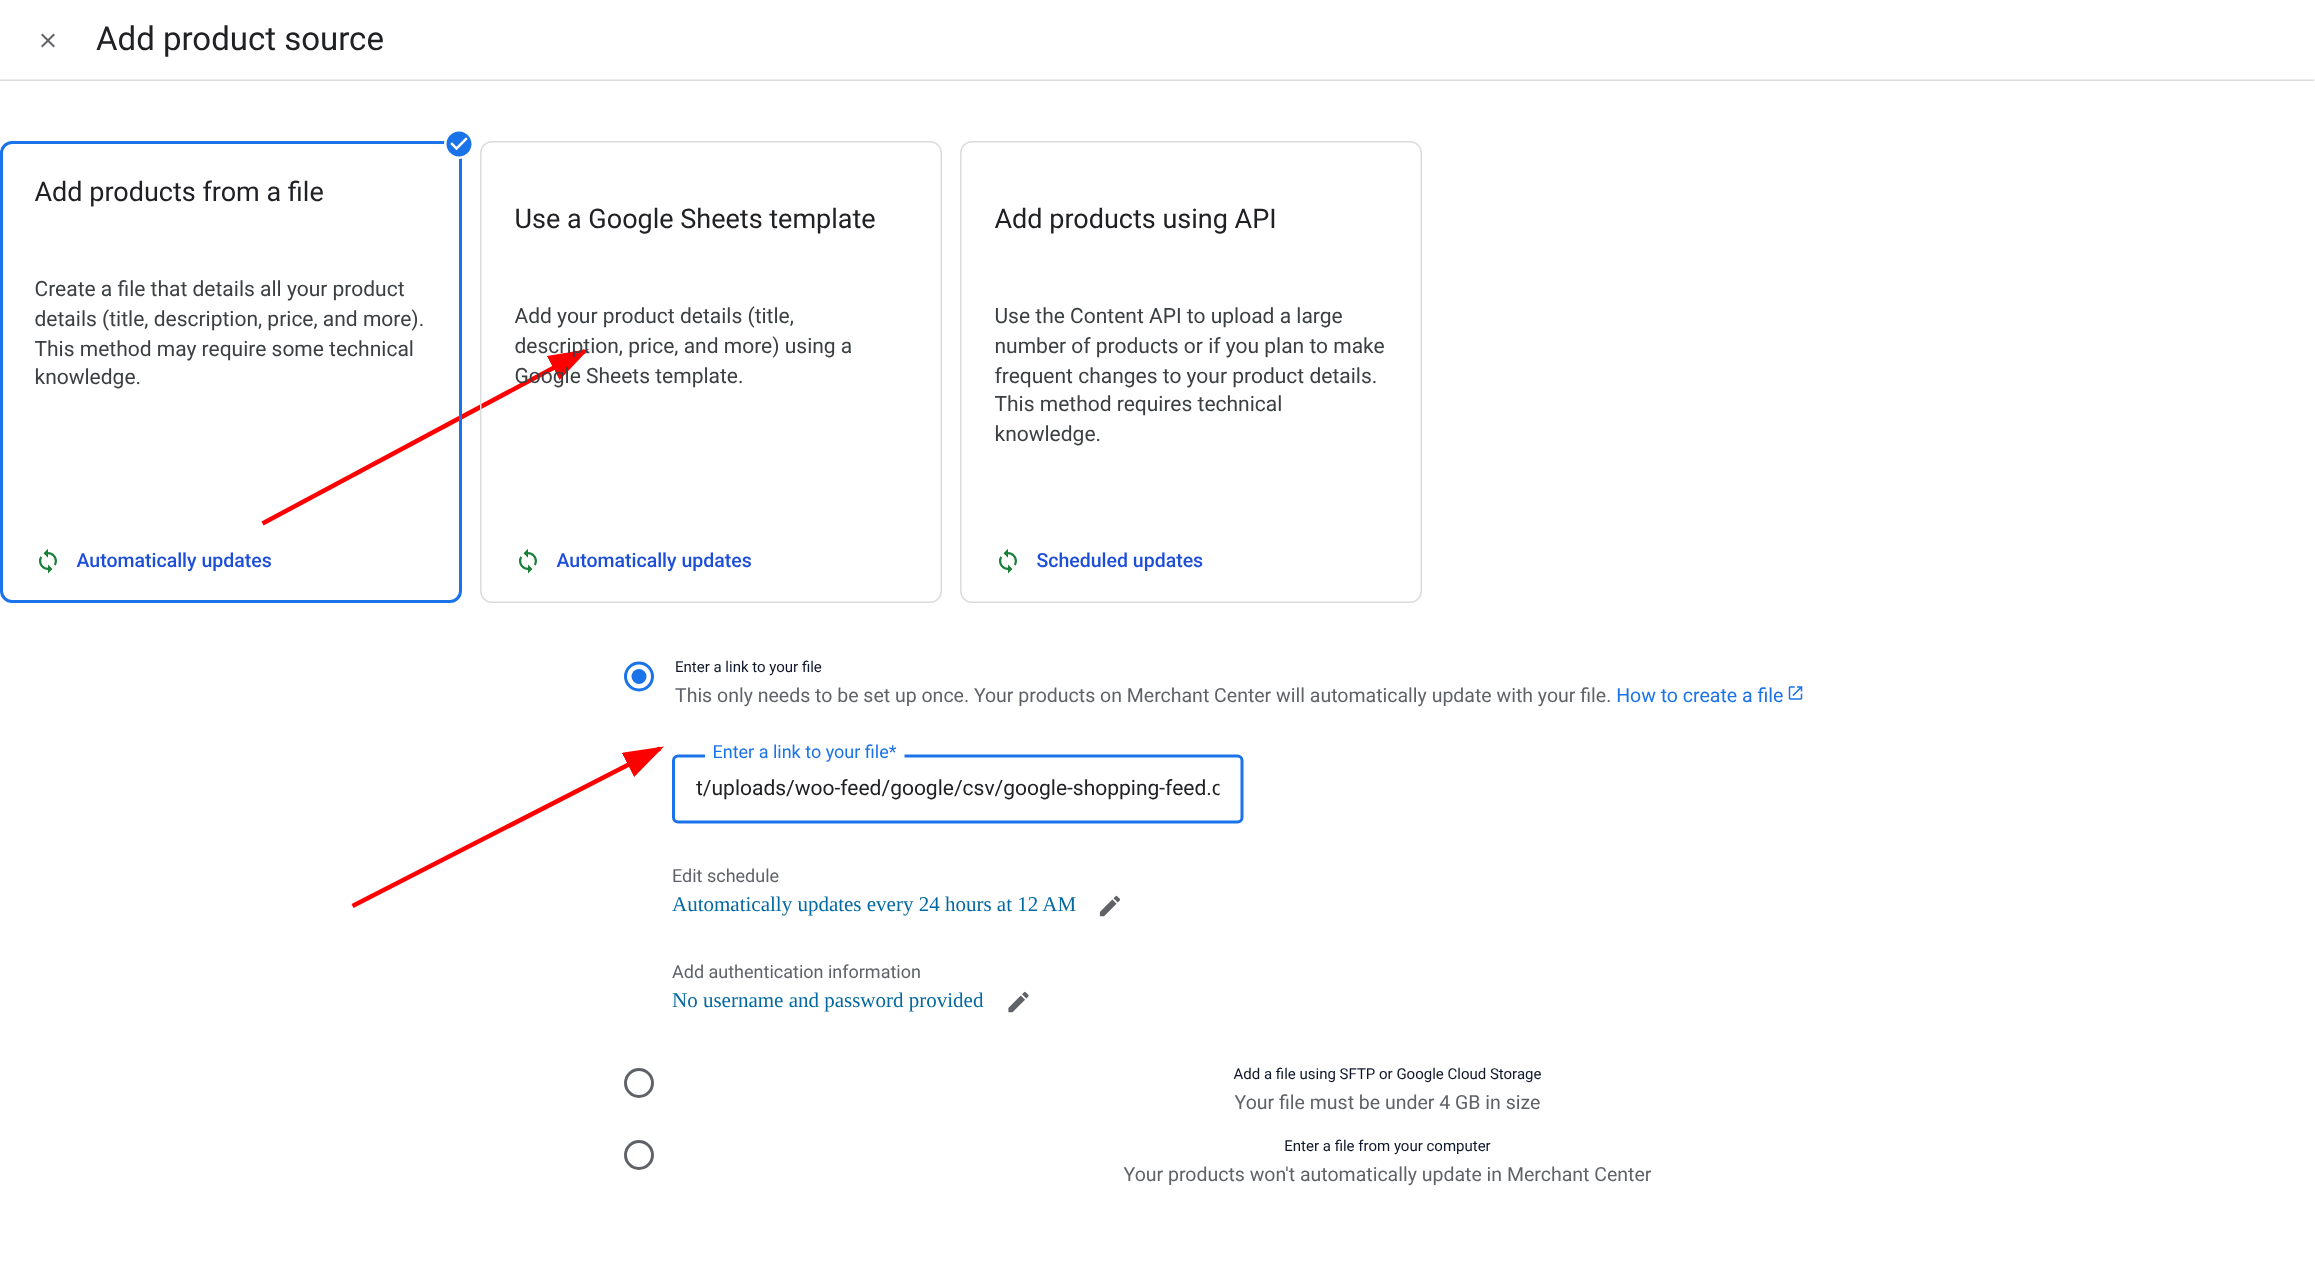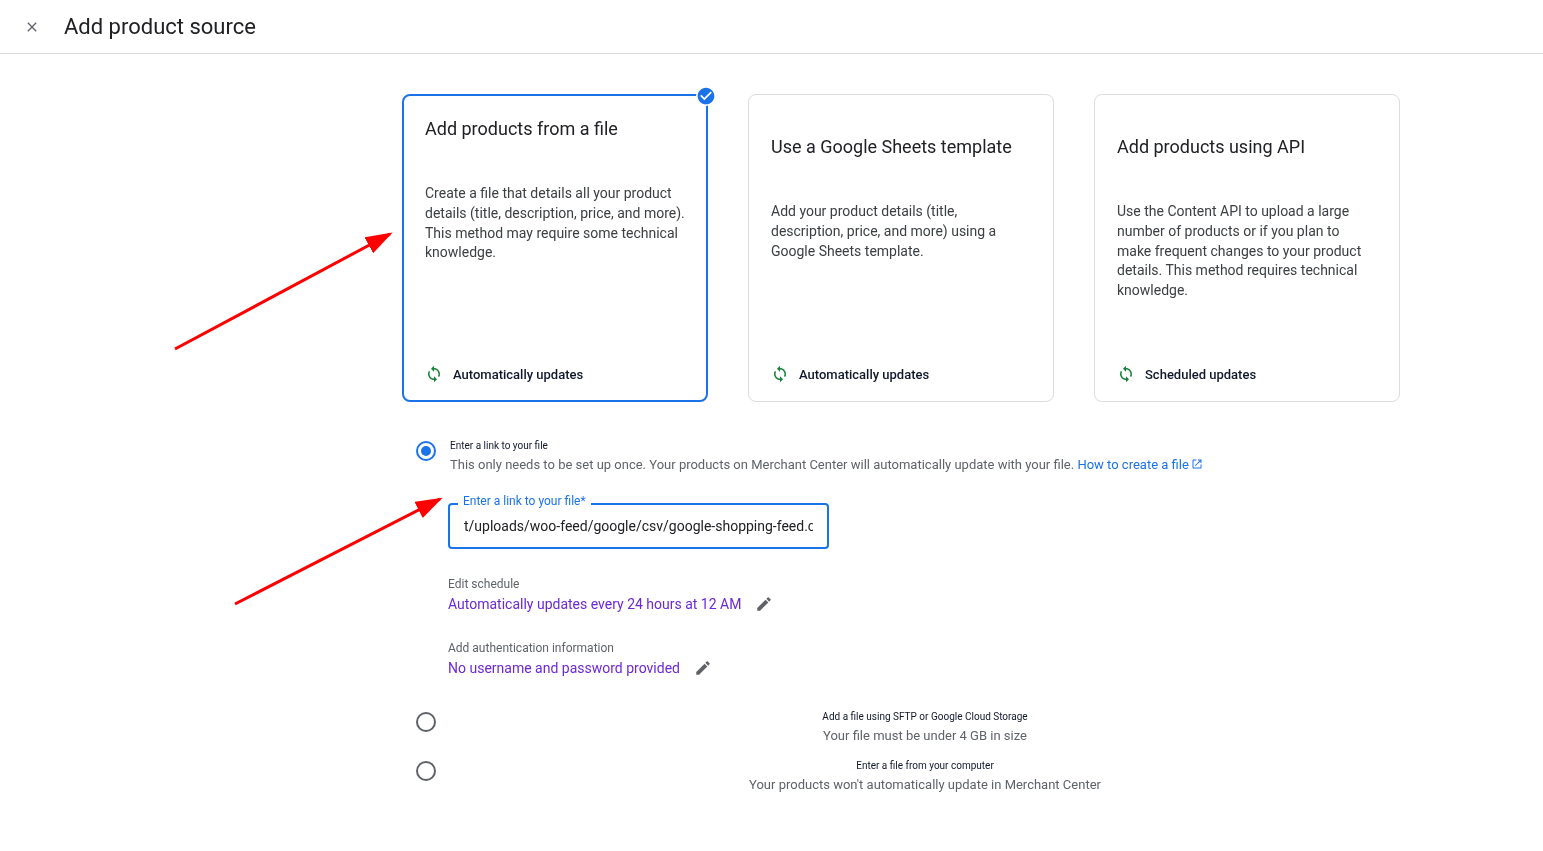--- a/index.html
+++ b/index.html
@@ -33,22 +33,21 @@
     color: #202124;
     text-align: center;
   }
   .content {
     position: relative;
     padding: 40px 0 40px 0;
     max-width: 1400px;
   }
   .cards-row {
     display: flex;
-    gap: 40px;
-    margin-left: 402px;
+    gap: 12px;
   }
   .card {
     width: 308px;
     height: 308px;
     border: 1px solid #dadce0;
     border-radius: 8px;
     padding: 40px 22px 18px 22px;
     position: relative;
     display: flex;
     flex-direction: column;
@@ -92,21 +91,21 @@
     margin-top: auto;
   }
   .update-icon {
     width: 18px;
     height: 18px;
     color: #188038;
   }
   .update-text {
     font-size: 13px;
     font-weight: 500;
-    color: #0f172a;
+    color: #1d4ed8;
   }
   .options-section {
     margin-left: 416px;
     margin-top: 38px;
   }
   .radio-group {
     display: flex;
     align-items: flex-start;
     gap: 14px;
     margin-top: 8px;
@@ -157,21 +156,21 @@
   .ext-icon svg { width: 12px; height: 12px; fill:#1a73e8; }
   .field-wrap {
     position: relative;
     margin-left: 448px;
     margin-top: 28px;
     width: 381px;
   }
   .field-label {
     position: absolute;
     top: -9px;
-    left: 10px;
+    left: 22px;
     background: #fff;
     padding: 0 5px;
     font-size: 12px;
     color: #1a73e8;
   }
   .field-input {
     width: 100%;
     border: 2px solid #1a73e8;
     border-radius: 4px;
     padding: 13px 14px;
@@ -189,21 +188,22 @@
     color: #5f6368;
     margin-bottom: 4px;
   }
   .sub-value-row {
     display: flex;
     align-items: center;
     gap: 14px;
   }
   .sub-value {
     font-size: 14px;
-    color: #6d28d9;
+    color: #0369a1;
+    font-family: Liberation Serif, serif;
   }
   .pencil-btn {
     cursor: pointer;
     color: #5f6368;
     display: flex;
   }
   .pencil-btn svg { width: 18px; height: 18px; }
   .later-options {
     margin-left: 416px;
     margin-top: 34px;

